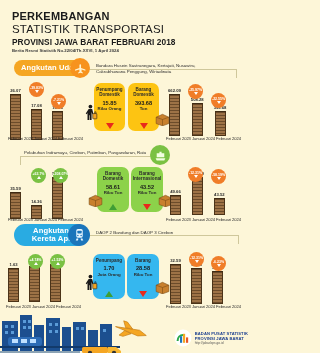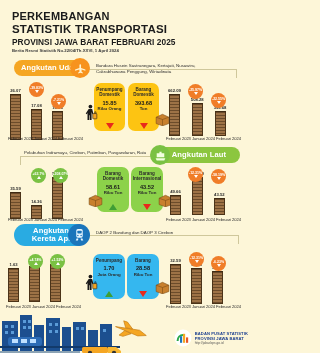--- a/index.html
+++ b/index.html
@@ -9,21 +9,21 @@
     background: #fdf6d8;
     position: relative;
     overflow: hidden;
     color: #231f20;
   }
   .page { position: absolute; inset: 0; }
 
   
   .header { position: absolute; left: 12px; top: 10px; width: 232px; }
   .h-l1 { font-size: 11px; font-weight: bold; letter-spacing: .2px; line-height: 13px; color: #1b1b1b; }
-  .h-l2 { font-size: 11.5px; font-weight: bold; letter-spacing: .2px; line-height: 13px; color: #1b1b1b; }
+  .h-l2 { font-size: 11.5px; font-weight: normal; letter-spacing: .2px; line-height: 13px; color: #1b1b1b; }
   .h-l3 { font-size: 8.3px; font-weight: bold; letter-spacing: .05px; line-height: 10px; margin-top: 1px; color: #1b1b1b; }
   .h-l4 { font-size: 4.3px; font-weight: bold; line-height: 6px; margin-top: 1px; color: #3b3b3b; }
 
   
   .section { position: absolute; left: 0; width: 256px; }
   .sec-air  { top: 60px;  height: 82px; }
   .sec-sea  { top: 145px; height: 78px; }
   .sec-rail { top: 222px; height: 94px; }
 
   
@@ -116,21 +116,21 @@
   .bps-txt span { display: block; font-size: 3.2px; line-height: 4px; color: #555; }
 </style>
 </head>
 <body>
 
 <div class="page">
 
   <div class="header">
     <div class="h-l1">PERKEMBANGAN</div>
     <div class="h-l2">STATISTIK TRANSPORTASI</div>
-    <div class="h-l3">PROVINSI JAWA BARAT FEBRUARI 2025</div>
+    <div class="h-l3">PROVINSI JAWA BARAT FEBRUARI 2018</div>
     <div class="h-l4">Berita Resmi Statistik No.22/04/Th.XXVI, 1 April 2024</div>
   </div>
 
   <div class="section sec-air">
     <div class="rule rule-air"></div>
     <div class="rule-v rv-air"></div>
 
     <div class="pill air">
       <span>Angkutan Udara</span>
     </div>
@@ -215,23 +215,20 @@
       <span>-22.55%</span>
       <span class="tri"></span>
     </div>
     <div class="axis" style="left:166px; top:76px;">Februari 2023  Januari 2024  Februari 2024</div>
   </div>
 
   <div class="section sec-sea">
     <div class="rule rule-sea"></div>
     <div class="rule-v rv-sea"></div>
 
-    <div class="pill sea">
-      <span>Angkutan Laut</span>
-    </div>
     <div class="pill-badge sea">
       <svg width="13" height="13" viewBox="0 0 24 24" fill="#f2ffe0">
         <path d="M3 17h18l-2 4H5zM5 15V8h5V5h4v3h5v7z"></path>
       </svg>
     </div>
     <div class="desc sea">Pelabuhan Indramayu, Cirebon, Patimban, Pangandaran, Ratu</div>
 
     <div class="bars" style="left:10px; top:26px;">
       <div class="bar-item">
         <div class="bar-val">35.59</div>

